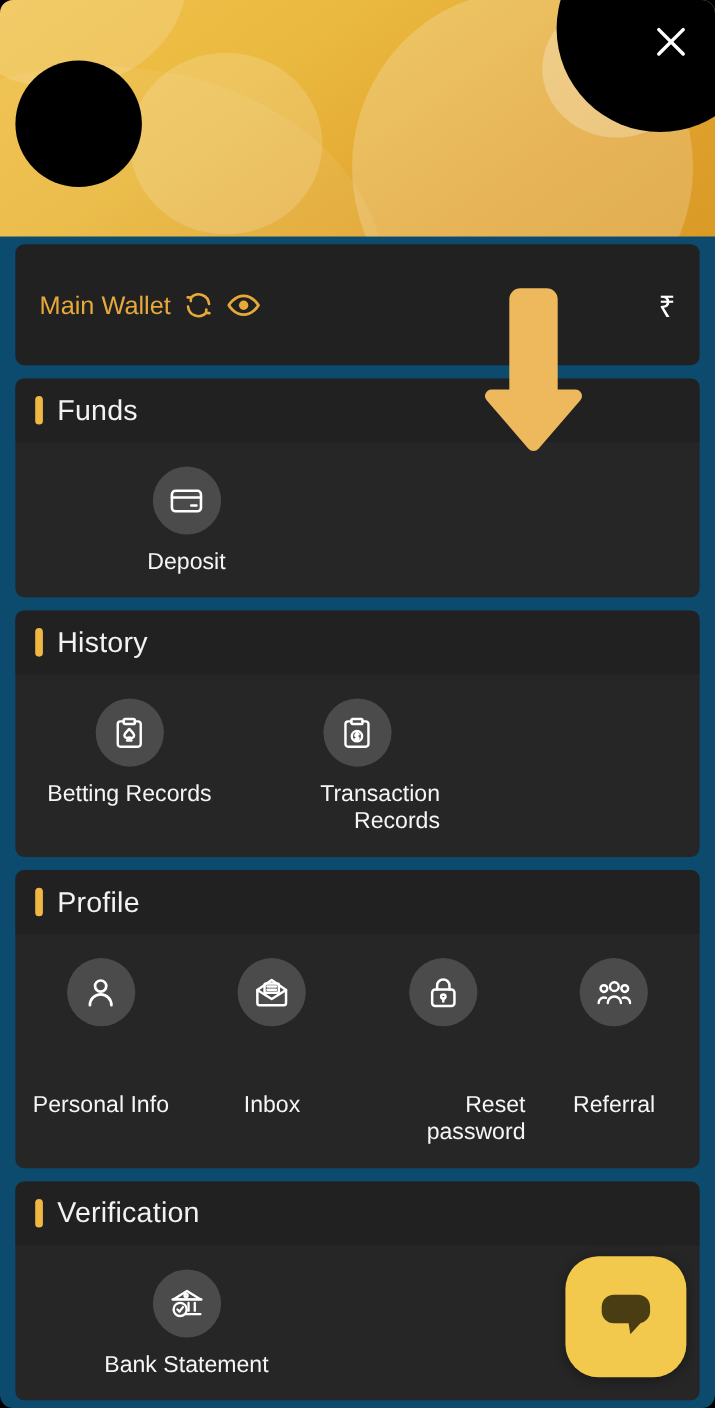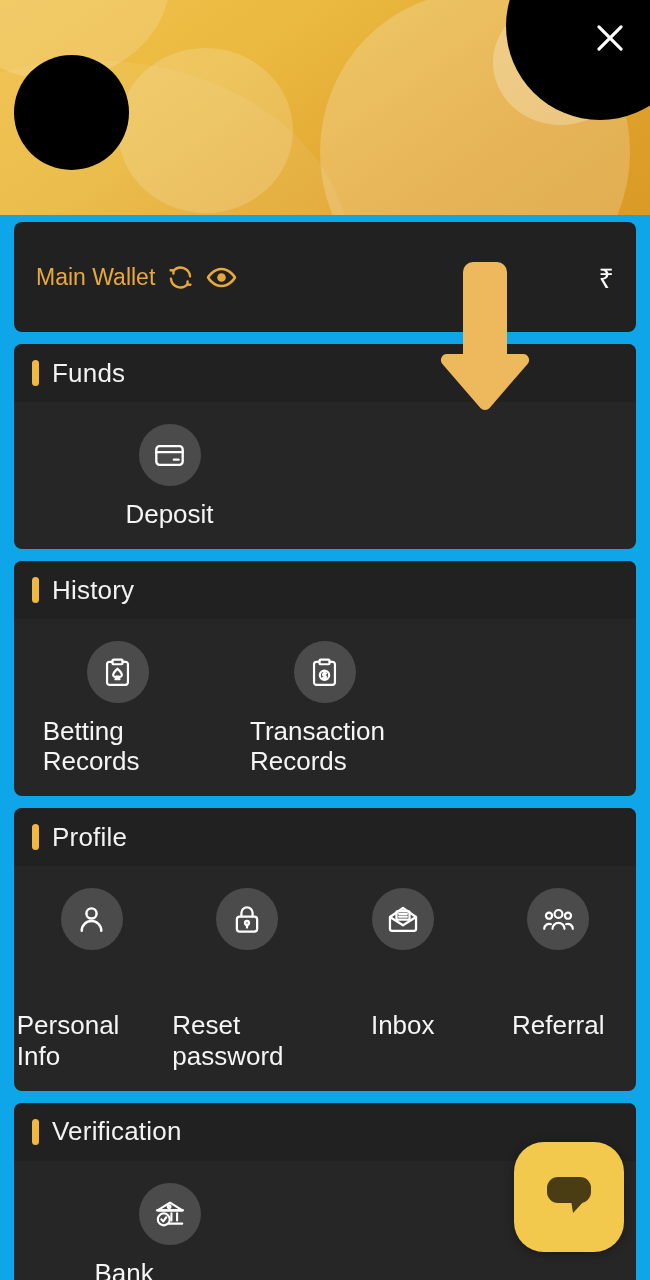--- a/index.html
+++ b/index.html
@@ -7,22 +7,23 @@
     width: 650px;
     height: 1280px;
     background: #000000;
     font-family: "Liberation Sans", sans-serif;
     overflow: hidden;
   }
   #app {
     position: relative;
     width: 650px;
     height: 1280px;
-    background: #0ea5e9;
+    background: #0c4a6e;
     overflow: hidden;
+    border-radius: 12px;
   }
 
   
   .banner {
     position: relative;
     width: 650px;
     height: 215px;
     overflow: hidden;
     background: linear-gradient(145deg,#f0c14b 0%, #eab93f 35%, #e2a42f 70%, #d99a26 100%);
   }
@@ -141,22 +142,22 @@
     width: 62px; height: 62px;
     border-radius: 50%;
     background: #4b4b4b;
     display: flex;
     align-items: center;
     justify-content: center;
     margin-bottom: 13px;
   }
   .tile-label {
     color: #f5f5f5;
-    font-size: 26px;
-    text-align: left;
+    font-size: 21px;
+    text-align: right;
     line-height: 1.16;
     max-width: 150px;
   }
 
   
   .arrow-overlay {
     position: absolute;
     left: 425px;
     top: 256px;
     width: 108px;
@@ -288,40 +289,40 @@
         <div class="tile-icon">
           <svg width="33" height="33" viewBox="0 0 24 24" fill="none" stroke="#ffffff" stroke-width="1.8" stroke-linecap="round" stroke-linejoin="round">
             <circle cx="12" cy="7.6" r="3.7"></circle>
             <path d="M4.9 20.2a7.1 7.1 0 0 1 14.2 0"></path>
           </svg>
         </div>
         <div class="tile-label">Personal Info</div>
       </div>
       <div class="tile">
         <div class="tile-icon">
-          <svg width="32" height="32" viewBox="0 0 24 24" fill="none" stroke="#ffffff" stroke-width="1.7" stroke-linecap="round" stroke-linejoin="round">
-            <rect x="4.4" y="10.2" width="15.2" height="11.2" rx="2.1"></rect>
-            <path d="M7.8 10.2V7.5a4.2 4.2 0 0 1 8.4 0v2.7"></path>
-            <circle cx="12" cy="15" r="1.5"></circle>
-            <line x1="12" y1="16.3" x2="12" y2="18.4"></line>
-          </svg>
-        </div>
-        <div class="tile-label">Reset password</div>
-      </div>
-      <div class="tile">
-        <div class="tile-icon">
           <svg width="34" height="34" viewBox="0 0 24 24" fill="none" stroke="#ffffff" stroke-width="1.6" stroke-linecap="round" stroke-linejoin="round">
             <path d="M2.8 10.6 12 4.2l9.2 6.4v8.3a1.5 1.5 0 0 1-1.5 1.5H4.3a1.5 1.5 0 0 1-1.5-1.5Z"></path>
             <polyline points="2.8,10.6 12,16.4 21.2,10.6"></polyline>
             <rect x="7.4" y="6.4" width="9.2" height="6" rx="1"></rect>
             <line x1="9.3" y1="8.4" x2="14.7" y2="8.4"></line>
             <line x1="9.3" y1="10.4" x2="14.7" y2="10.4"></line>
           </svg>
         </div>
         <div class="tile-label">Inbox</div>
+      </div>
+      <div class="tile">
+        <div class="tile-icon">
+          <svg width="32" height="32" viewBox="0 0 24 24" fill="none" stroke="#ffffff" stroke-width="1.7" stroke-linecap="round" stroke-linejoin="round">
+            <rect x="4.4" y="10.2" width="15.2" height="11.2" rx="2.1"></rect>
+            <path d="M7.8 10.2V7.5a4.2 4.2 0 0 1 8.4 0v2.7"></path>
+            <circle cx="12" cy="15" r="1.5"></circle>
+            <line x1="12" y1="16.3" x2="12" y2="18.4"></line>
+          </svg>
+        </div>
+        <div class="tile-label">Reset password</div>
       </div>
       <div class="tile">
         <div class="tile-icon">
           <svg width="35" height="35" viewBox="0 0 24 24" fill="none" stroke="#ffffff" stroke-width="1.5" stroke-linecap="round" stroke-linejoin="round">
             <circle cx="12" cy="8.2" r="2.7"></circle>
             <path d="M7.9 18.4a4.1 4.1 0 0 1 8.2 0"></path>
             <circle cx="5.5" cy="9.4" r="2.1"></circle>
             <path d="M2.2 18.4a3.4 3.4 0 0 1 4.6-3.2"></path>
             <circle cx="18.5" cy="9.4" r="2.1"></circle>
             <path d="M21.8 18.4a3.4 3.4 0 0 0-4.6-3.2"></path>

